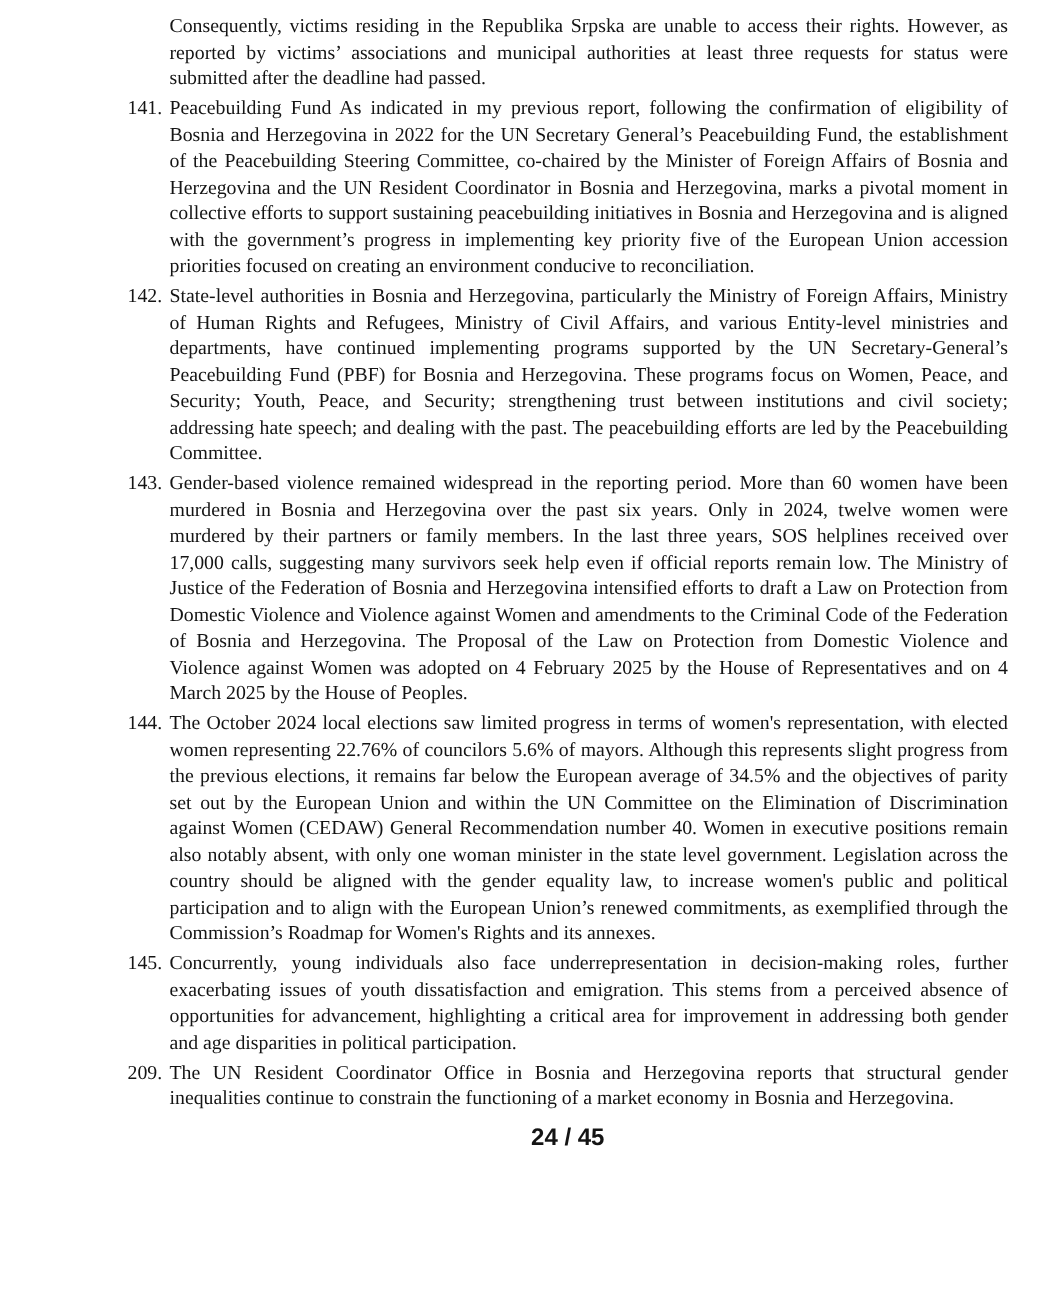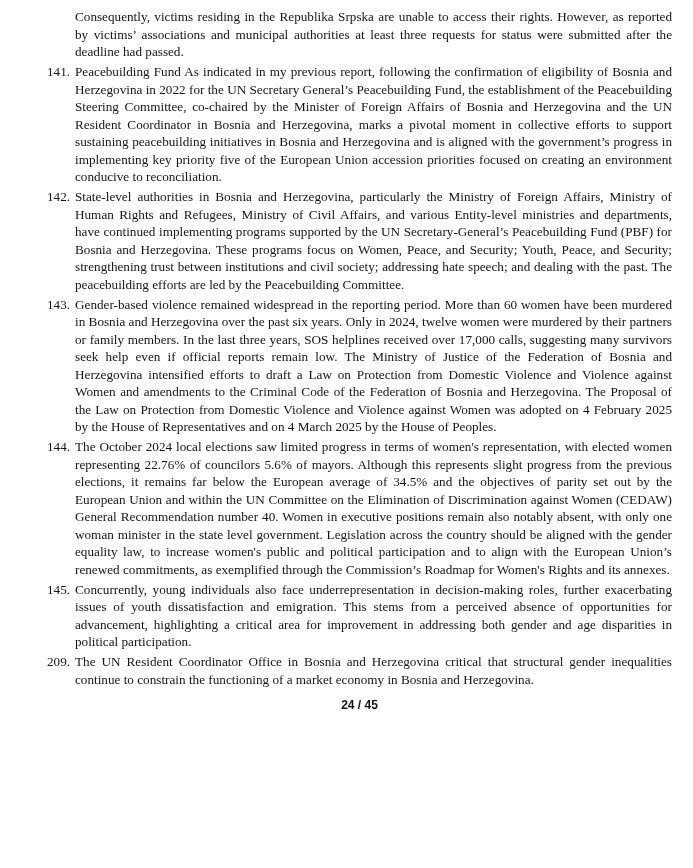--- a/index.html
+++ b/index.html
@@ -16,21 +16,21 @@
     position: relative;
     width: 693px;
     height: 868px;
     background: #ffffff;
     font-family: "Liberation Serif", "DejaVu Serif", serif;
     font-size: 13.2px;
     line-height: 17.5px;
     color: #141414;
   }
   .content {
-    padding: 8px 21px 0 47px;
+    padding: 8px 21px 0 85px;
   }
   .para {
     margin: 0 0 2.5px 0;
     text-align: justify;
   }
   
   .para.cont {
     padding-left: 28px;
   }
   
@@ -49,21 +49,21 @@
     font-weight: bold;
     font-style: italic;
     margin: 5px 0 4.5px 0;
     text-align: left;
   }
   .footer {
     margin-top: 9px;
     text-align: center;
     font-family: "Liberation Sans", "DejaVu Sans", sans-serif;
     font-weight: bold;
-    font-size: 12px;
+    font-size: 16px;
     color: #141414;
   }
 </style>
 </head>
 <body>
 
 <div class="page">
   <div class="content">
 
     <p class="para cont">Consequently, victims residing in the Republika Srpska are unable to access their rights. However, as reported by victims’ associations and municipal authorities at least three requests for status were submitted after the deadline had passed.</p>
@@ -73,20 +73,20 @@
     <p class="para numbered"><span class="num">142.</span><span>State-level authorities in Bosnia and Herzegovina, particularly the Ministry of Foreign Affairs, Ministry of Human Rights and Refugees, Ministry of Civil Affairs, and various Entity-level ministries and departments, have continued implementing programs supported by the UN Secretary-General’s Peacebuilding Fund (PBF) for Bosnia and Herzegovina. These programs focus on Women, Peace, and Security; Youth, Peace, and Security; strengthening trust between institutions and civil society; addressing hate speech; and dealing with the past. The peacebuilding efforts are led by the Peacebuilding Committee.</span></p>
 
 
     <p class="para numbered"><span class="num">143.</span><span>Gender-based violence remained widespread in the reporting period. More than 60 women have been murdered in Bosnia and Herzegovina over the past six years. Only in 2024, twelve women were murdered by their partners or family members. In the last three years, SOS helplines received over 17,000 calls, suggesting many survivors seek help even if official reports remain low. The Ministry of Justice of the Federation of Bosnia and Herzegovina intensified efforts to draft a Law on Protection from Domestic Violence and Violence against Women and amendments to the Criminal Code of the Federation of Bosnia and Herzegovina. The Proposal of the Law on Protection from Domestic Violence and Violence against Women was adopted on 4 February 2025 by the House of Representatives and on 4 March 2025 by the House of Peoples.</span></p>
 
 
     <p class="para numbered"><span class="num">144.</span><span>The October 2024 local elections saw limited progress in terms of women's representation, with elected women representing 22.76% of councilors 5.6% of mayors. Although this represents slight progress from the previous elections, it remains far below the European average of 34.5% and the objectives of parity set out by the European Union and within the UN Committee on the Elimination of Discrimination against Women (CEDAW) General Recommendation number 40. Women in executive positions remain also notably absent, with only one woman minister in the state level government. Legislation across the country should be aligned with the gender equality law, to increase women's public and political participation and to align with the European Union’s renewed commitments, as exemplified through the Commission’s Roadmap for Women's Rights and its annexes.</span></p>
 
     <p class="para numbered"><span class="num">145.</span><span>Concurrently, young individuals also face underrepresentation in decision-making roles, further exacerbating issues of youth dissatisfaction and emigration. This stems from a perceived absence of opportunities for advancement, highlighting a critical area for improvement in addressing both gender and age disparities in political participation.</span></p>
 
-    <p class="para numbered"><span class="num">209.</span><span>The UN Resident Coordinator Office in Bosnia and Herzegovina critical that structural gender inequalities continue to constrain the functioning of a market economy in Bosnia and Herzegovina.</span></p>
+    <p class="para numbered"><span class="num">209.</span><span>The UN Resident Coordinator Office in Bosnia and Herzegovina reports that structural gender inequalities continue to constrain the functioning of a market economy in Bosnia and Herzegovina.</span></p>
 
     <div class="footer">
       <span>24 / 45</span>
     </div>
 
   </div>
 </div>
 
 </body></html>

